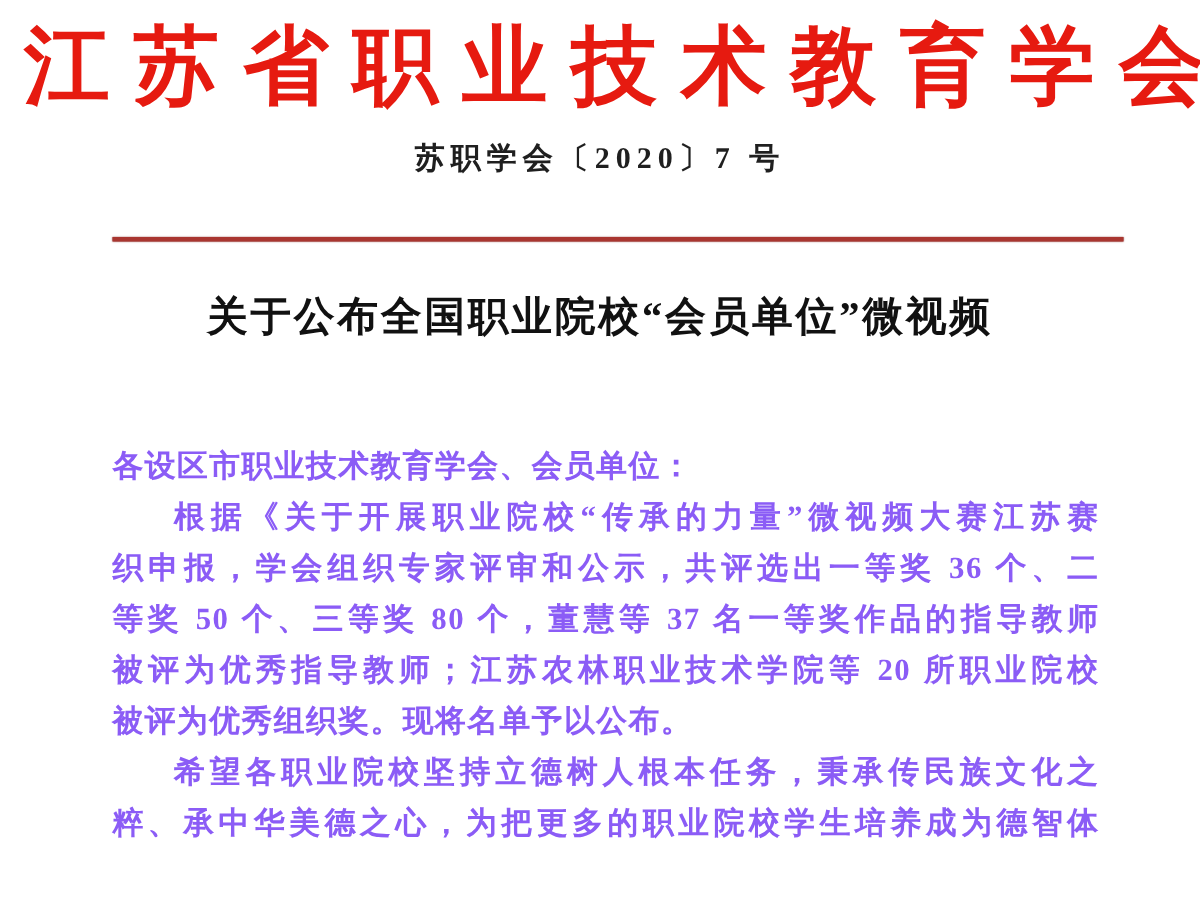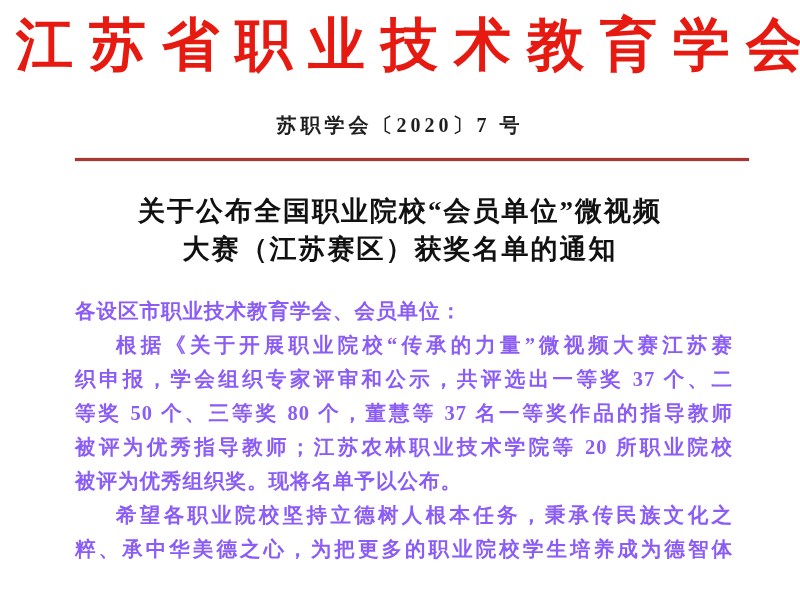--- a/index.html
+++ b/index.html
@@ -24,21 +24,21 @@
     line-height: 70px;
     text-align: left;
     font-size: 57px;
     font-weight: bold;
     color: #e61a10;
     letter-spacing: 16px;
     text-indent: 16px;
     white-space: nowrap;
   }
   .doc-number {
-    margin-top: 32px;
+    margin-top: 12px;
     text-align: center;
     font-size: 20px;
     font-weight: bold;
     color: #1f1f1f;
     letter-spacing: 4px;
   }
   .red-divider {
     position: absolute;
     left: 75px;
     top: 158px;
@@ -89,27 +89,26 @@
 <div class="page">
 
   <h1 class="org-title">江苏省职业技术教育学会</h1>
 
   <div class="doc-number">苏职学会〔2020〕7 号</div>
 
   <div class="red-divider"></div>
 
   <h2 class="notice-title">
     <div>关于公布全国职业院校“会员单位”微视频</div>
-    <div>大赛（江苏赛区）获奖名单的通知</div>
   </h2>
 
   <div class="body-text">
     <div class="line">各设区市职业技术教育学会、会员单位：</div>
     <div class="line just indent">根据《关于开展职业院校“传承的力量”微视频大赛江苏赛</div>
-    <div class="line just">织申报，学会组织专家评审和公示，共评选出一等奖 37 个、二</div>
+    <div class="line just">织申报，学会组织专家评审和公示，共评选出一等奖 36 个、二</div>
     <div class="line just">等奖 50 个、三等奖 80 个，董慧等 37 名一等奖作品的指导教师</div>
     <div class="line just">被评为优秀指导教师；江苏农林职业技术学院等 20 所职业院校</div>
     <div class="line">被评为优秀组织奖。现将名单予以公布。</div>
     <div class="line just indent">希望各职业院校坚持立德树人根本任务，秉承传民族文化之</div>
     <div class="line just">粹、承中华美德之心，为把更多的职业院校学生培养成为德智体</div>
   </div>
 
 </div>
 
 </body></html>

